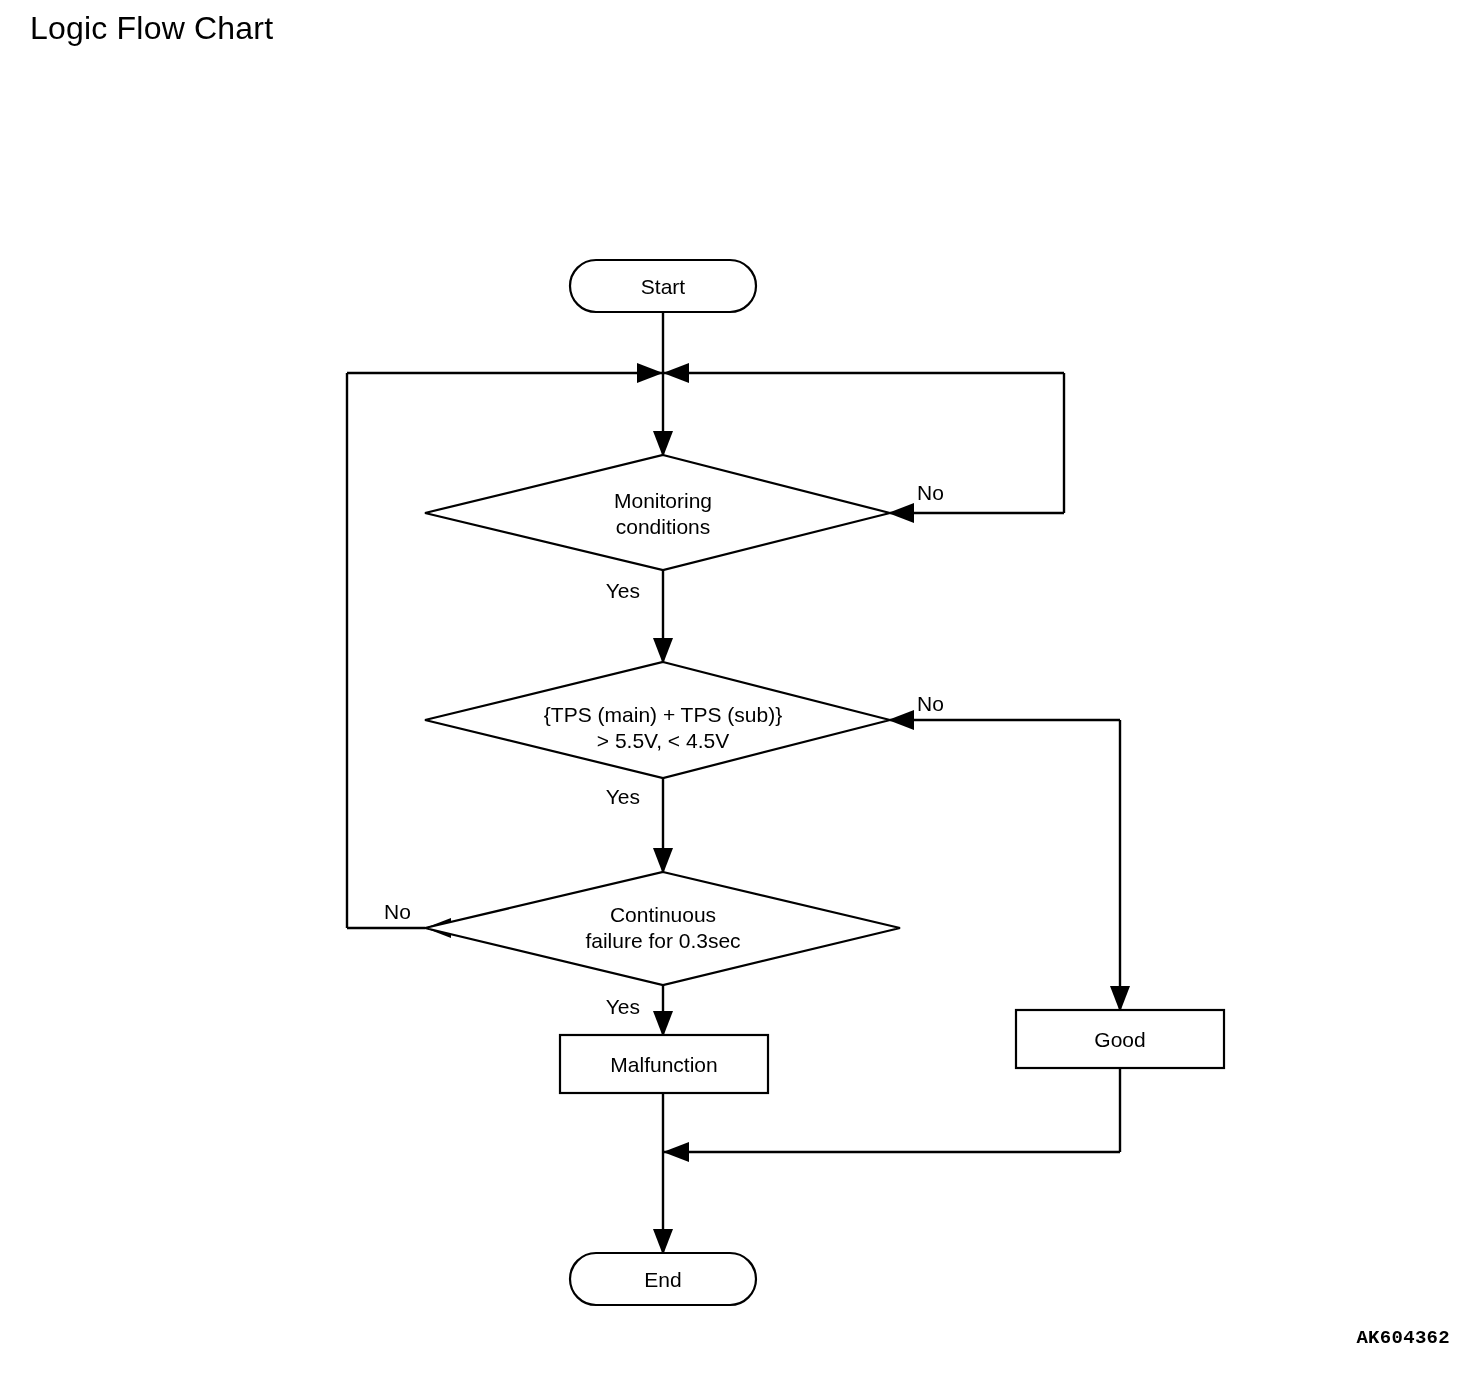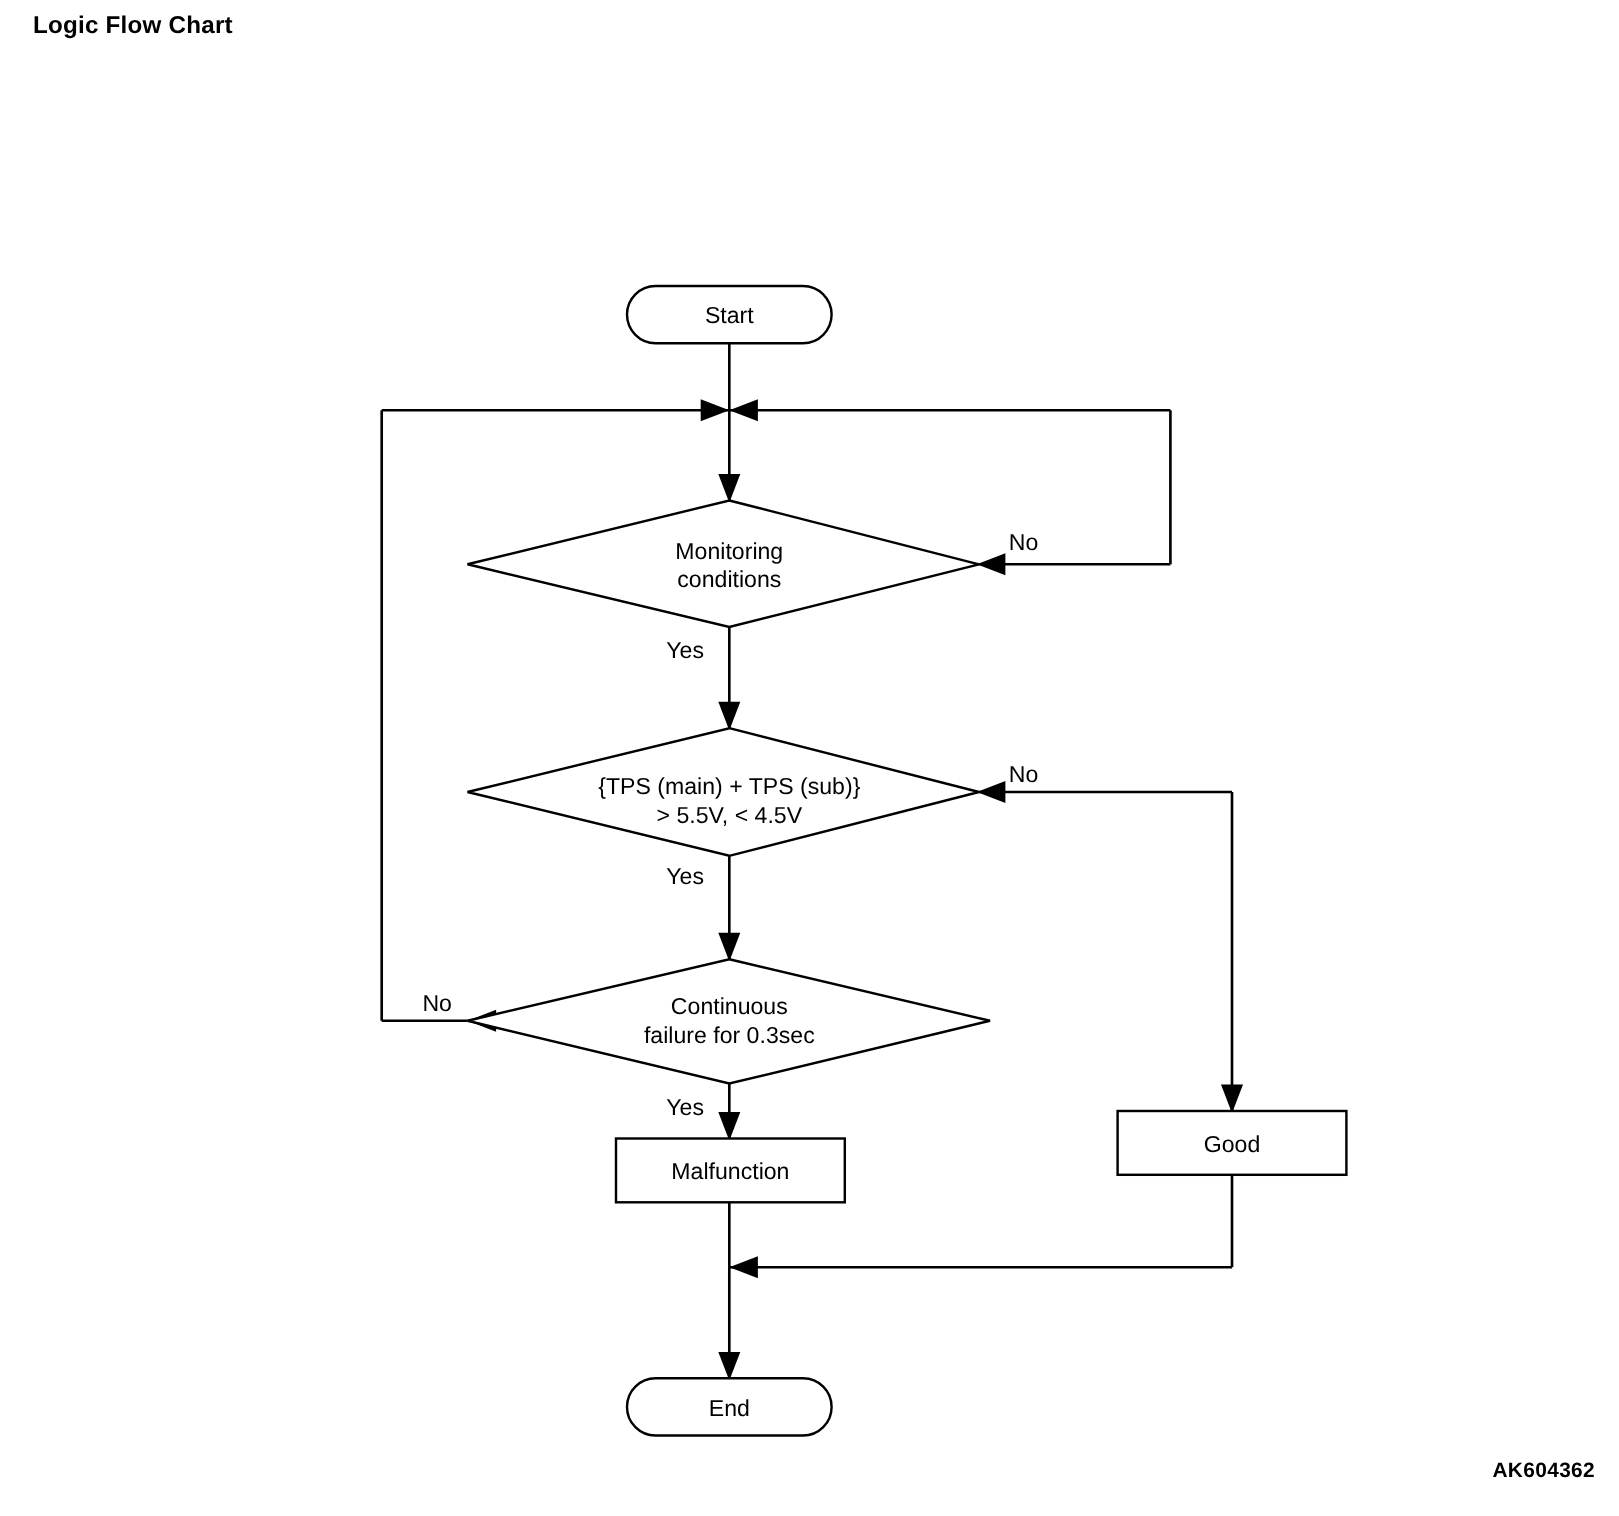--- a/index.html
+++ b/index.html
@@ -12,40 +12,40 @@
     height: 1378px;
     font-family: "Liberation Sans", sans-serif;
     color: #000000;
     overflow: hidden;
     position: relative;
   }
   #page-title {
     position: absolute;
     left: 30px;
     top: 10px;
-    font-size: 22px;
-    font-weight: bold;
+    font-size: 32px;
+    font-weight: normal;
     letter-spacing: 0.2px;
     white-space: nowrap;
   }
   #flow-canvas {
     position: absolute;
     left: 0;
     top: 0;
     width: 1472px;
     height: 1378px;
   }
   #ref-code {
     position: absolute;
     right: 22px;
     top: 1327px;
     font-size: 19px;
     font-weight: bold;
     letter-spacing: 0.3px;
-    font-family: Liberation Sans, sans-serif;
+    font-family: Liberation Mono, monospace;
   }
   svg text {
     font-family: "Liberation Sans", sans-serif;
     fill: #000000;
   }
   .node-label {
     font-size: 21px;
   }
   .branch-label {
     font-size: 21px;

